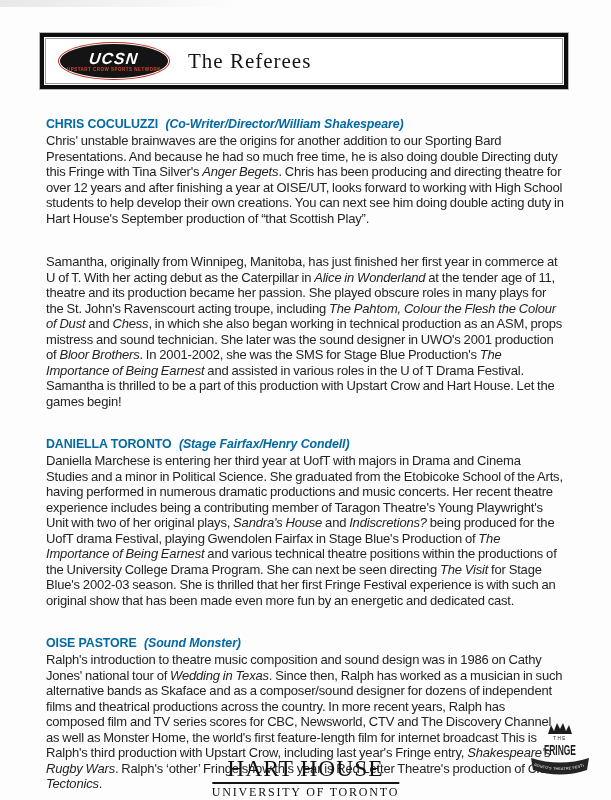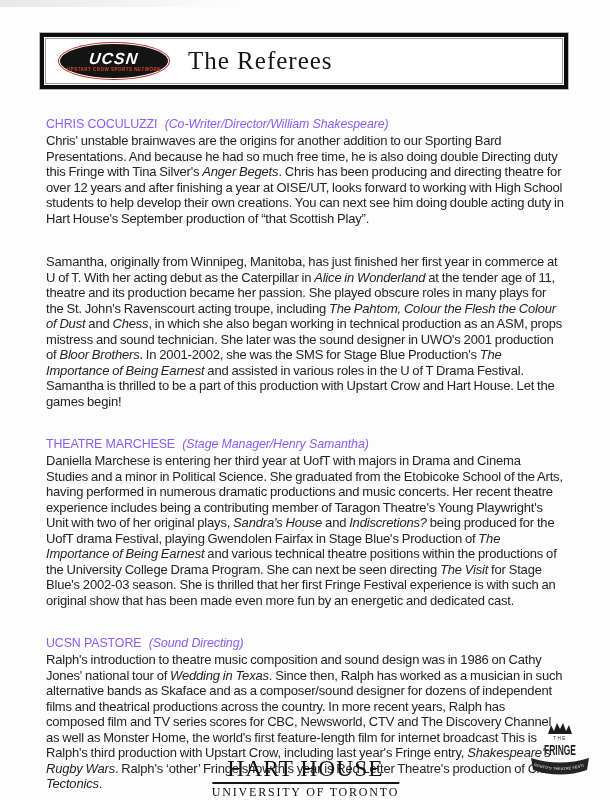--- a/index.html
+++ b/index.html
@@ -37,28 +37,28 @@
   .ucsn-acronym {
     color:#ffffff; font-weight:bold; font-style:italic; font-size:16px; line-height:15px;
     letter-spacing:1px; transform:skewX(-6deg); text-shadow:0 0 1px #000;
   }
   .ucsn-tagline {
     color:#d8452c; font-size:4.5px; letter-spacing:0.5px; line-height:5px; margin-top:1px;
     font-weight:bold; white-space:nowrap;
   }
   .header-title {
     font-family:"Liberation Serif", serif; font-weight:400;
-    font-size:25px; color:#141414; margin-left:18px; letter-spacing:1px;
+    font-size:21px; color:#141414; margin-left:18px; letter-spacing:1px;
   }
 
   
   .bios { position:absolute; left:46px; top:117px; width:519px; }
   .bio { margin:0 0 28px 0; }
   .bio-heading {
-    margin:0 0 2px 0; font-size:12.4px; font-weight:normal; color:#8b5cf6;
+    margin:0 0 2px 0; font-size:12.4px; font-weight:bold; color:#0369a1;
     letter-spacing:-0.1px;
   }
   .bio-heading .role { font-style:italic; margin-left:4px; }
   .bio-text {
     margin:0; font-size:13px; line-height:15.5px; color:#242424;
     letter-spacing:-0.18px; word-spacing:-0.5px;
   }
   .bio-text i { font-style:italic; }
 
   
@@ -110,30 +110,30 @@
       </h2>
       <p class="bio-text"><span>Chris' unstable brainwaves are the origins for another addition to our Sporting Bard Presentations.  And because he had so much free time, he is also doing double Directing duty this Fringe with Tina Silver's </span><i>Anger Begets</i><span>.  Chris has been producing and directing theatre for over 12 years and after finishing a year at OISE/UT, looks forward to working with High School students to help develop their own creations.  You can next see him doing double acting duty in Hart House's September production of “that Scottish Play”.</span></p>
     </section>
 
     <section class="bio">
       <p class="bio-text"><span>Samantha, originally from Winnipeg, Manitoba, has just finished her first year in commerce at U of T.  With her acting debut as the Caterpillar in </span><i>Alice in Wonderland</i><span> at the tender age of 11, theatre and its production became her passion.  She played obscure roles in many plays for the St. John's Ravenscourt acting troupe, including </span><i>The Pahtom, Colour the Flesh the Colour of Dust</i><span> and </span><i>Chess</i><span>, in which she also began working in technical production as an ASM, props mistress and sound technician.  She later was the sound designer in UWO's 2001 production of </span><i>Bloor Brothers</i><span>.  In 2001-2002, she was the SMS for Stage Blue Production's </span><i>The Importance of Being Earnest</i><span> and assisted in various roles in the U of T Drama Festival.  Samantha is thrilled to be a part of this production with Upstart Crow and Hart House.  Let the games begin!</span></p>
     </section>
 
     <section class="bio">
       <h2 class="bio-heading">
-        <span>THEATRE MARCHESE</span>
-        <span class="role">(Stage Manager/Henry Samantha)</span>
+        <span>DANIELLA TORONTO</span>
+        <span class="role">(Stage Fairfax/Henry Condell)</span>
       </h2>
       <p class="bio-text"><span>Daniella Marchese is entering her third year at UofT with majors in Drama and Cinema Studies and a minor in Political Science. She graduated from the Etobicoke School of the Arts, having performed in numerous dramatic productions and music concerts. Her recent theatre experience includes being a contributing member of Taragon Theatre's Young Playwright's Unit with two of her original plays, </span><i>Sandra's House</i><span> and </span><i>Indiscretions?</i><span> being produced for the UofT drama Festival, playing Gwendolen Fairfax in Stage Blue's Production of </span><i>The Importance of Being Earnest</i><span> and various technical theatre positions within the productions of the University College Drama Program. She can next be seen directing </span><i>The Visit</i><span> for Stage Blue's 2002-03 season. She is thrilled that her first Fringe Festival experience is with such an original show that has been made even more fun by an energetic and dedicated cast.</span></p>
     </section>
 
     <section class="bio">
       <h2 class="bio-heading">
-        <span>UCSN PASTORE</span>
-        <span class="role">(Sound Directing)</span>
+        <span>OISE PASTORE</span>
+        <span class="role">(Sound Monster)</span>
       </h2>
       <p class="bio-text"><span>Ralph's introduction to theatre music composition and sound design was in 1986 on Cathy Jones' national tour of </span><i>Wedding in Texas</i><span>. Since then, Ralph has worked as a musician in such alternative bands as Skaface and as a composer/sound designer for dozens of independent films and theatrical productions across the country. In more recent years, Ralph has composed film and TV series scores for CBC, Newsworld, CTV and The Discovery Channel as well as Monster Home, the world's first feature-length film for internet broadcast This is Ralph's third production with Upstart Crow, including last year's Fringe entry, </span><i>Shakespeare's Rugby Wars</i><span>. Ralph's ‘other’ Fringe show this year is Red Letter Theatre's production of </span><i>Cloud Tectonics</i><span>.</span></p>
     </section>
 
   </div>
 
 
   <div class="footer-harthouse">
     <div class="hh-name">HART HOUSE</div>
     <div class="hh-sub">UNIVERSITY OF TORONTO</div>

